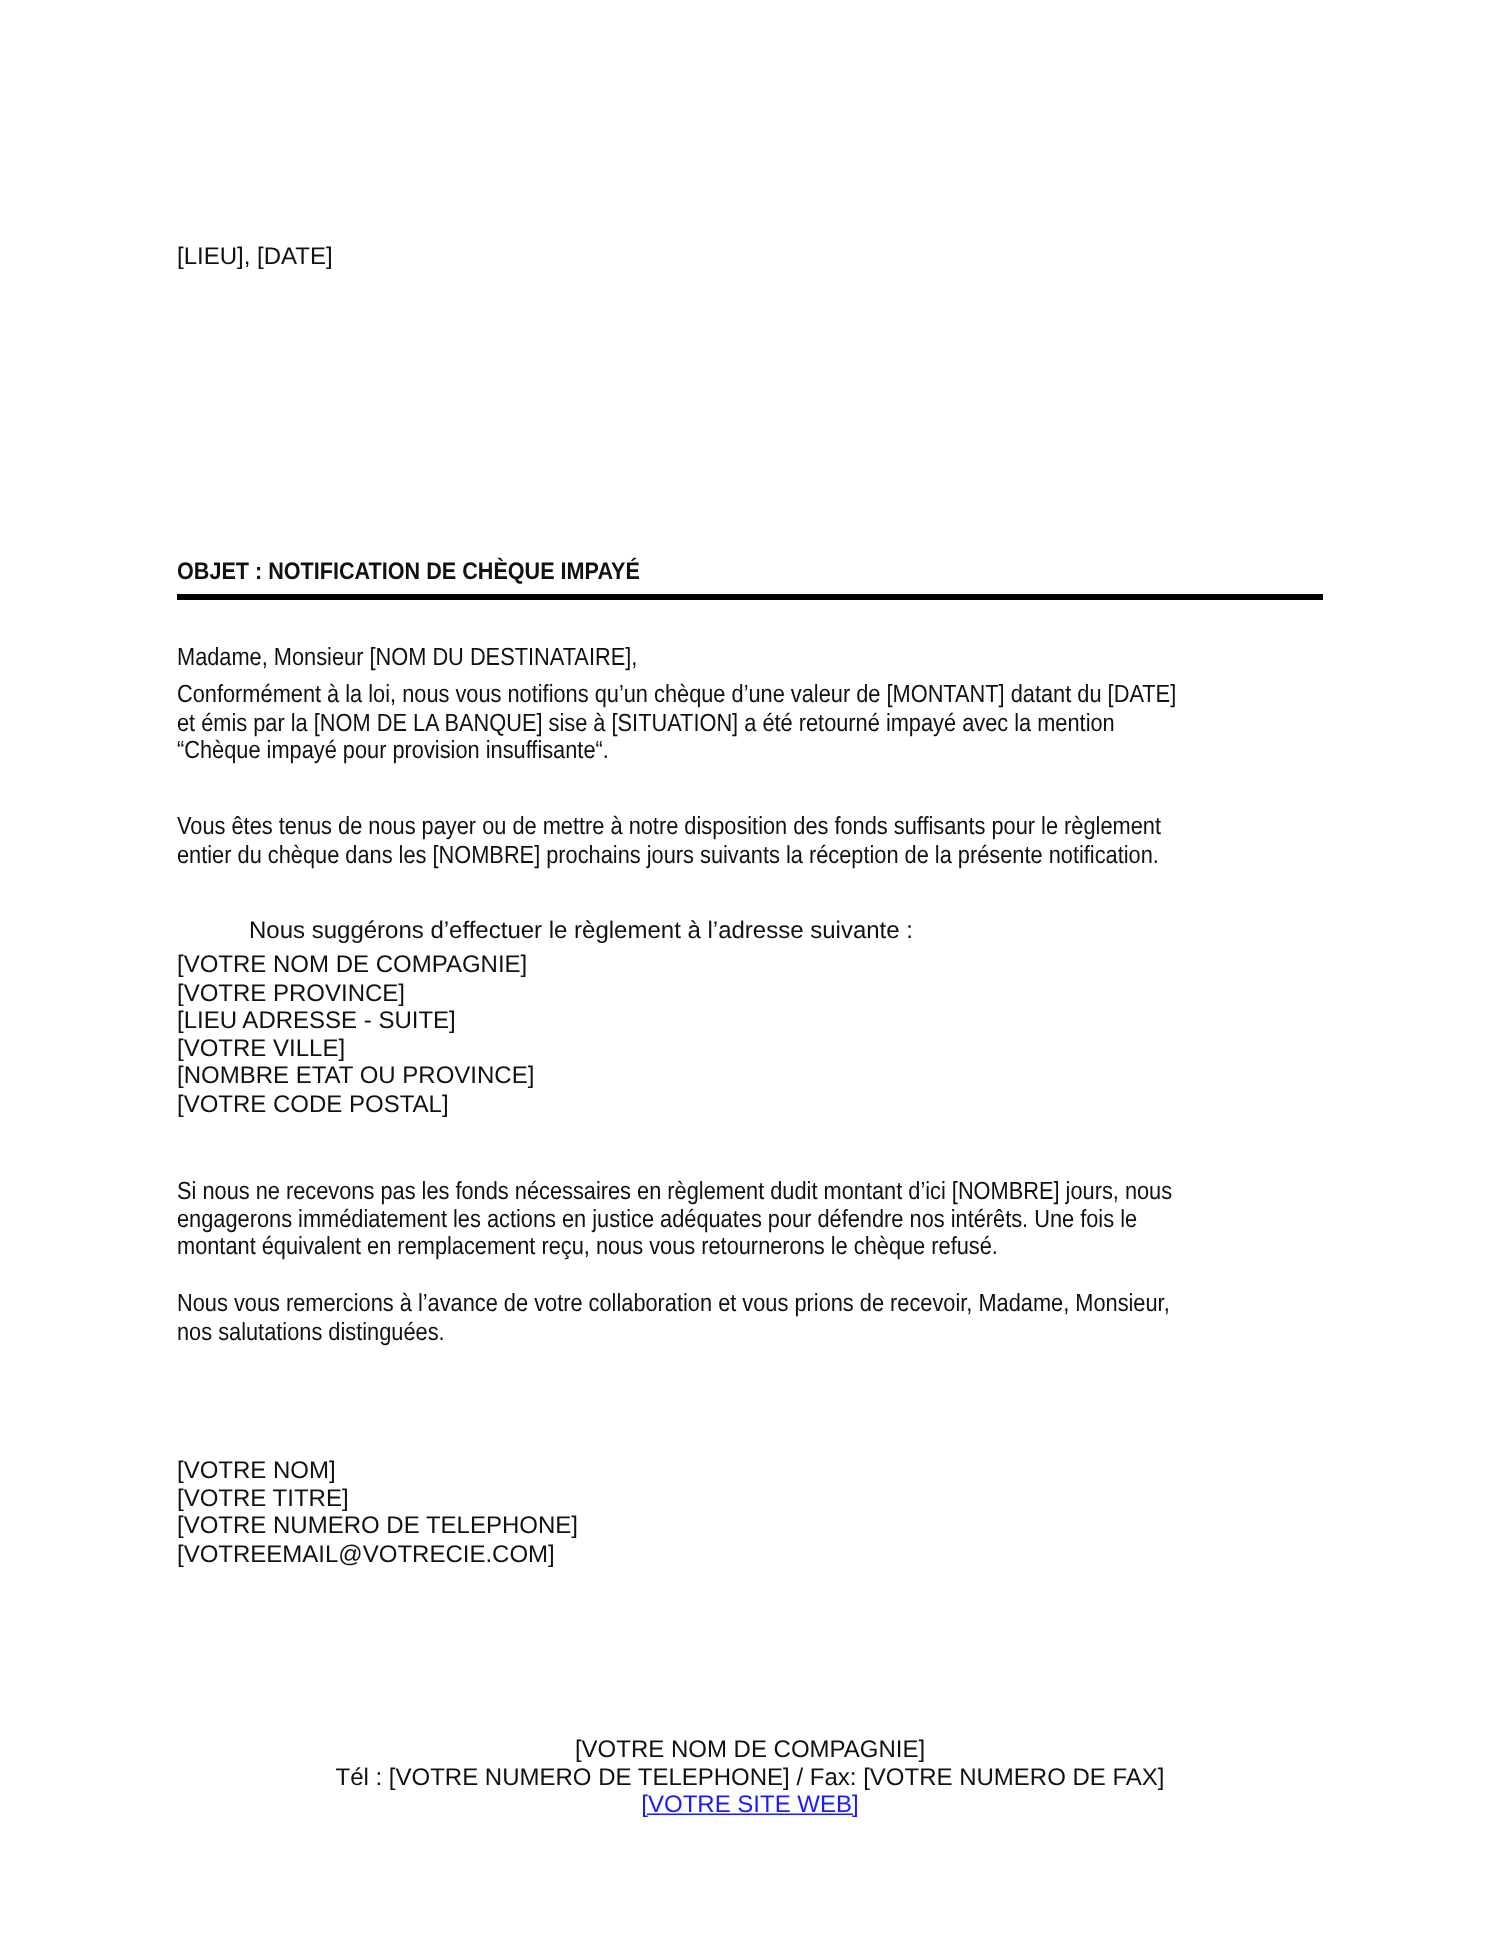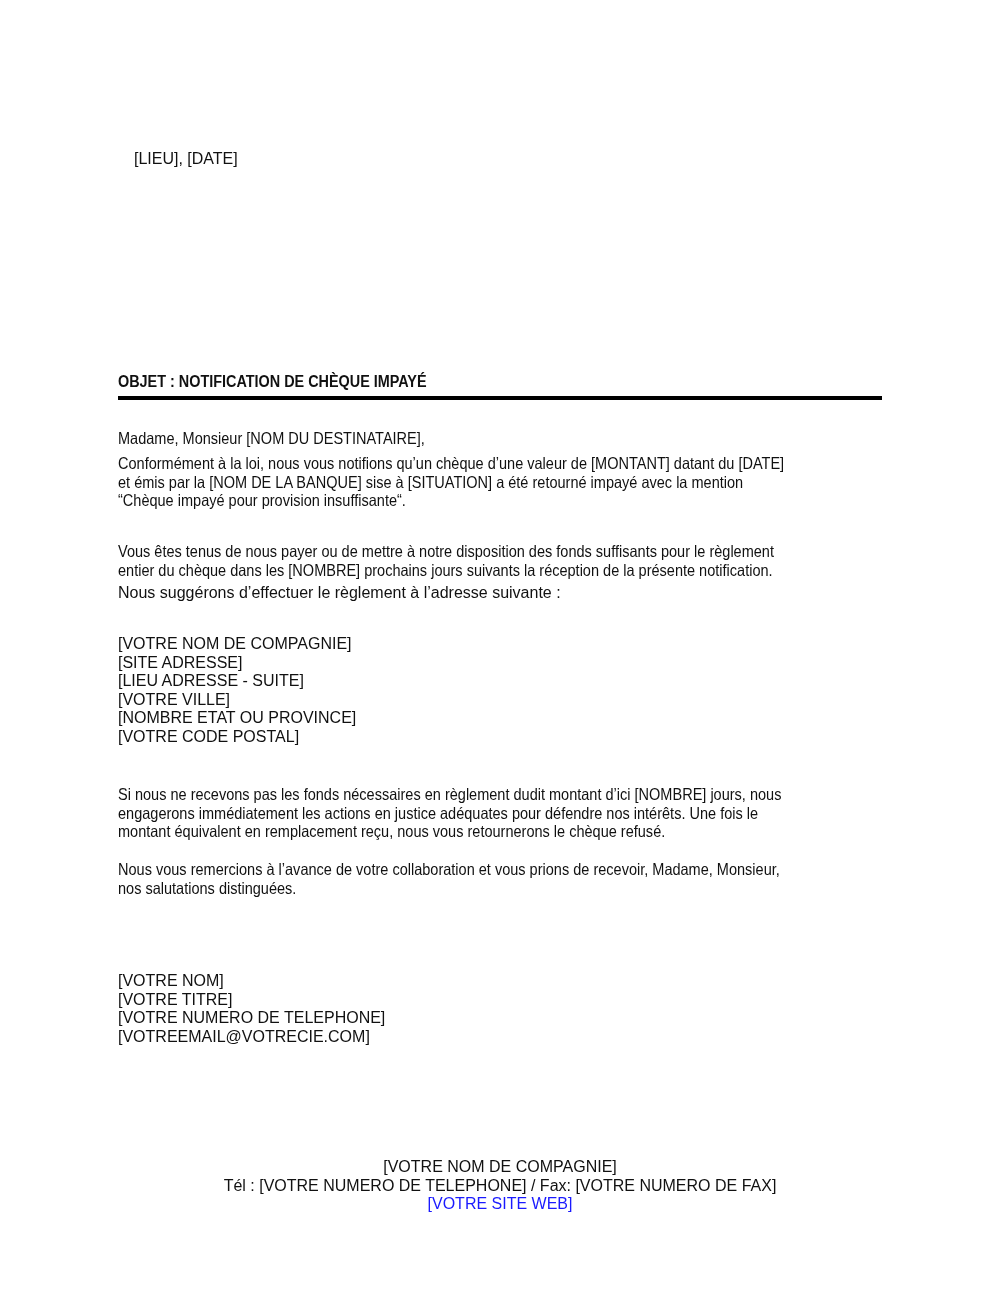--- a/index.html
+++ b/index.html
@@ -8,28 +8,28 @@
   .page { position: absolute; left: 0; top: 0; width: 1000px; height: 1290px; }
   .blk { position: absolute; left: 118px; font-size: 16px; line-height: 18.6px; }
   .line { display: block; white-space: nowrap; }
   .cond { display: block; white-space: nowrap; transform-origin: left top; transform: scaleX(0.88); font-size: 16.5px; }
   .subject { position: absolute; left: 118px; top: 373px; font-weight: bold; font-size: 16px;
              transform-origin: left top; transform: scaleX(0.9); white-space: nowrap; }
   .rule { position: absolute; left: 118px; top: 396px; width: 764px; height: 4px; background: #000; }
   .footer { position: absolute; left: 0; width: 1000px; top: 1158px; text-align: center;
             font-size: 16px; line-height: 18.6px; }
   .footer .line { display: block; }
-  .link { color: #1a1aff; }
+  .link { color: #1a1aff; text-decoration: underline; }
 </style>
 </head>
 <body>
 
 <div class="page">
 
-  <div class="blk" style="top:150px;margin-left:16px;">
+  <div class="blk" style="top:163px;">
     <span class="line">[LIEU], [DATE]</span>
   </div>
 
 
   <div class="subject">OBJET : NOTIFICATION DE CHÈQUE IMPAYÉ</div>
   <div class="rule"></div>
 
   <div class="blk" style="top:429px;">
     <span class="cond">Madame, Monsieur [NOM DU DESTINATAIRE],</span>
   </div>
@@ -38,27 +38,27 @@
     <span class="cond">Conformément à la loi, nous vous notifions qu’un chèque d’une valeur de [MONTANT] datant du [DATE]</span>
     <span class="cond">et émis par la [NOM DE LA BANQUE] sise à [SITUATION] a été retourné impayé avec la mention</span>
     <span class="cond">“Chèque impayé pour provision insuffisante“.</span>
   </div>
 
   <div class="blk" style="top:542px;">
     <span class="cond">Vous êtes tenus de nous payer ou de mettre à notre disposition des fonds suffisants pour le règlement</span>
     <span class="cond">entier du chèque dans les [NOMBRE] prochains jours suivants la réception de la présente notification.</span>
   </div>
 
-  <div class="blk" style="top:584px;">
+  <div class="blk" style="top:612px;margin-left:48px;">
     <span class="line">Nous suggérons d’effectuer le règlement à l’adresse suivante :</span>
   </div>
 
   <div class="blk" style="top:635px;">
     <span class="line">[VOTRE NOM DE COMPAGNIE]</span>
-    <span class="line">[SITE ADRESSE]</span>
+    <span class="line">[VOTRE PROVINCE]</span>
     <span class="line">[LIEU ADRESSE - SUITE]</span>
     <span class="line">[VOTRE VILLE]</span>
     <span class="line">[NOMBRE ETAT OU PROVINCE]</span>
     <span class="line">[VOTRE CODE POSTAL]</span>
   </div>
 
   <div class="blk" style="top:860px;">
     <span class="cond">Nous vous remercions à l’avance de votre collaboration et vous prions de recevoir, Madame, Monsieur,</span>
     <span class="cond">nos salutations distinguées.</span>
   </div>

